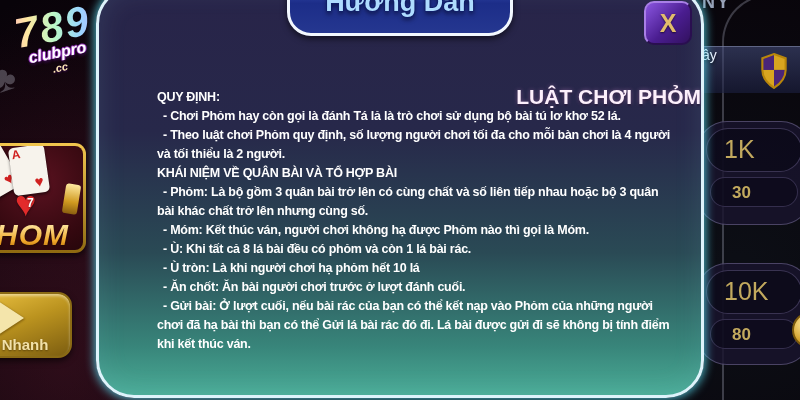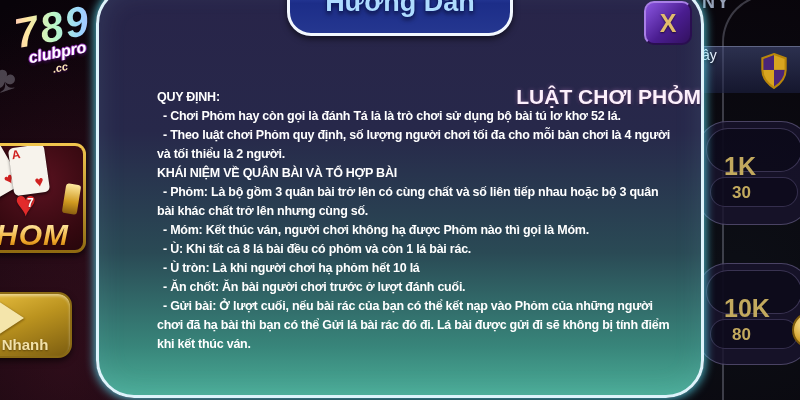--- a/index.html
+++ b/index.html
@@ -62,21 +62,21 @@
     border-top:1px solid rgba(170,180,220,.5);}
   .room-label{position:absolute;left:6px;top:0;font-size:14px;font-weight:400;color:#eef2ff;
     text-shadow:0 2px 3px rgba(0,0,10,.8);}
   .shield{position:absolute;left:64px;top:6px;}
   .bet-group{position:absolute;left:697px;width:114px;z-index:1;border-radius:30px;
     background:rgba(25,20,45,.82);border:1.5px solid rgba(160,150,200,.38);box-sizing:border-box;cursor:pointer;}
   .bg1{top:121px;height:104px;}
   .bg2{top:263px;height:102px;}
   .amount-pill{position:absolute;left:8px;top:6px;width:96px;height:44px;border-radius:22px;
     background:rgba(10,8,22,.72);border:1px solid rgba(125,112,165,.4);box-sizing:border-box;}
-  .amount-pill span{position:absolute;left:17px;top:23px;font-size:25px;font-weight:700;color:#c2a95e;}
+  .amount-pill span{position:absolute;left:17px;top:6px;font-size:25px;font-weight:400;color:#c2a95e;}
   .count-pill{position:absolute;left:12px;top:55px;width:88px;height:30px;border-radius:15px;
     background:rgba(10,8,22,.62);border:1px solid rgba(125,112,165,.35);box-sizing:border-box;}
   .count-pill span{position:absolute;left:21px;top:5px;font-size:17px;font-weight:700;color:#c2a95e;}
   .coin{position:absolute;left:792px;top:312px;width:32px;height:32px;border-radius:50%;z-index:1;
     background:radial-gradient(circle at 35% 30%,#ffe79a,#cf9a1e 65%,#8a6310);border:2px solid #7c5a0e;}
   
   .modal{position:absolute;left:96px;top:-14px;width:608px;height:412px;z-index:5;border-radius:38px;
     border:3px solid #ddf3fb;box-sizing:border-box;
     background:linear-gradient(180deg,#282449 0%,#27284a 35%,#2a4a55 65%,#38857a 88%,#4aab96 100%);
     box-shadow:0 0 10px 2px rgba(90,220,240,.75),inset 0 0 28px rgba(140,210,230,.12);}

